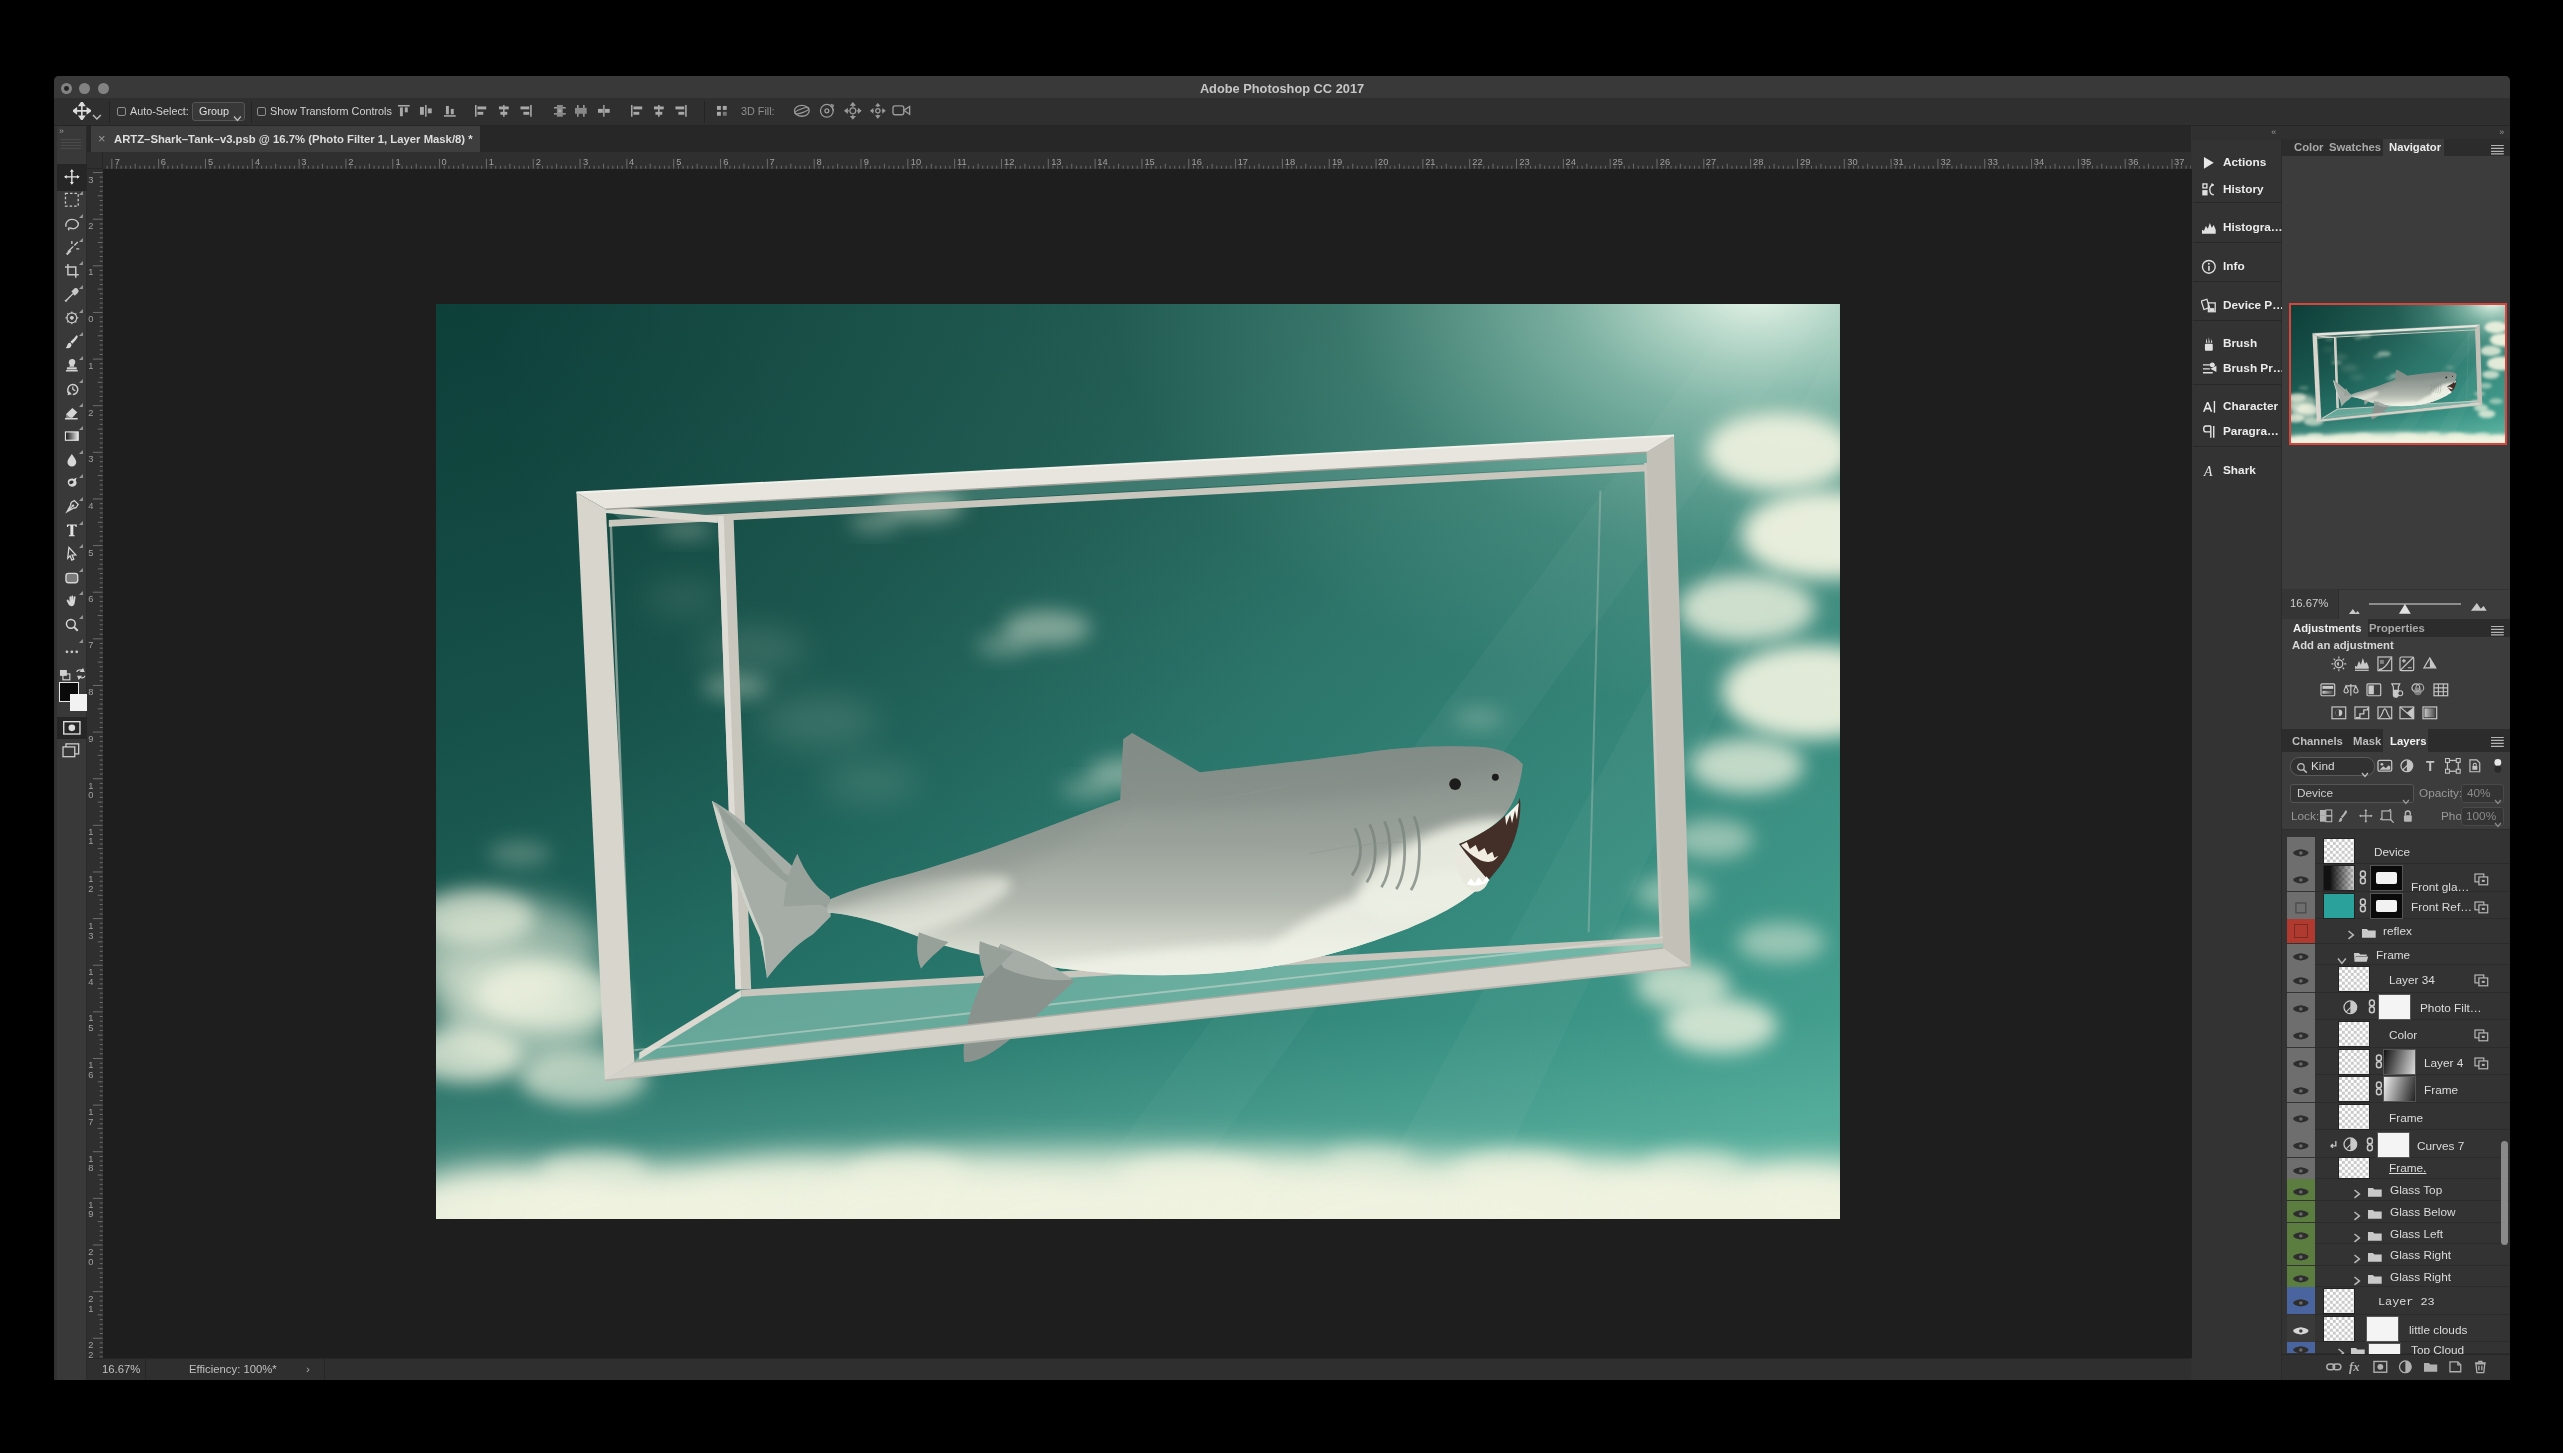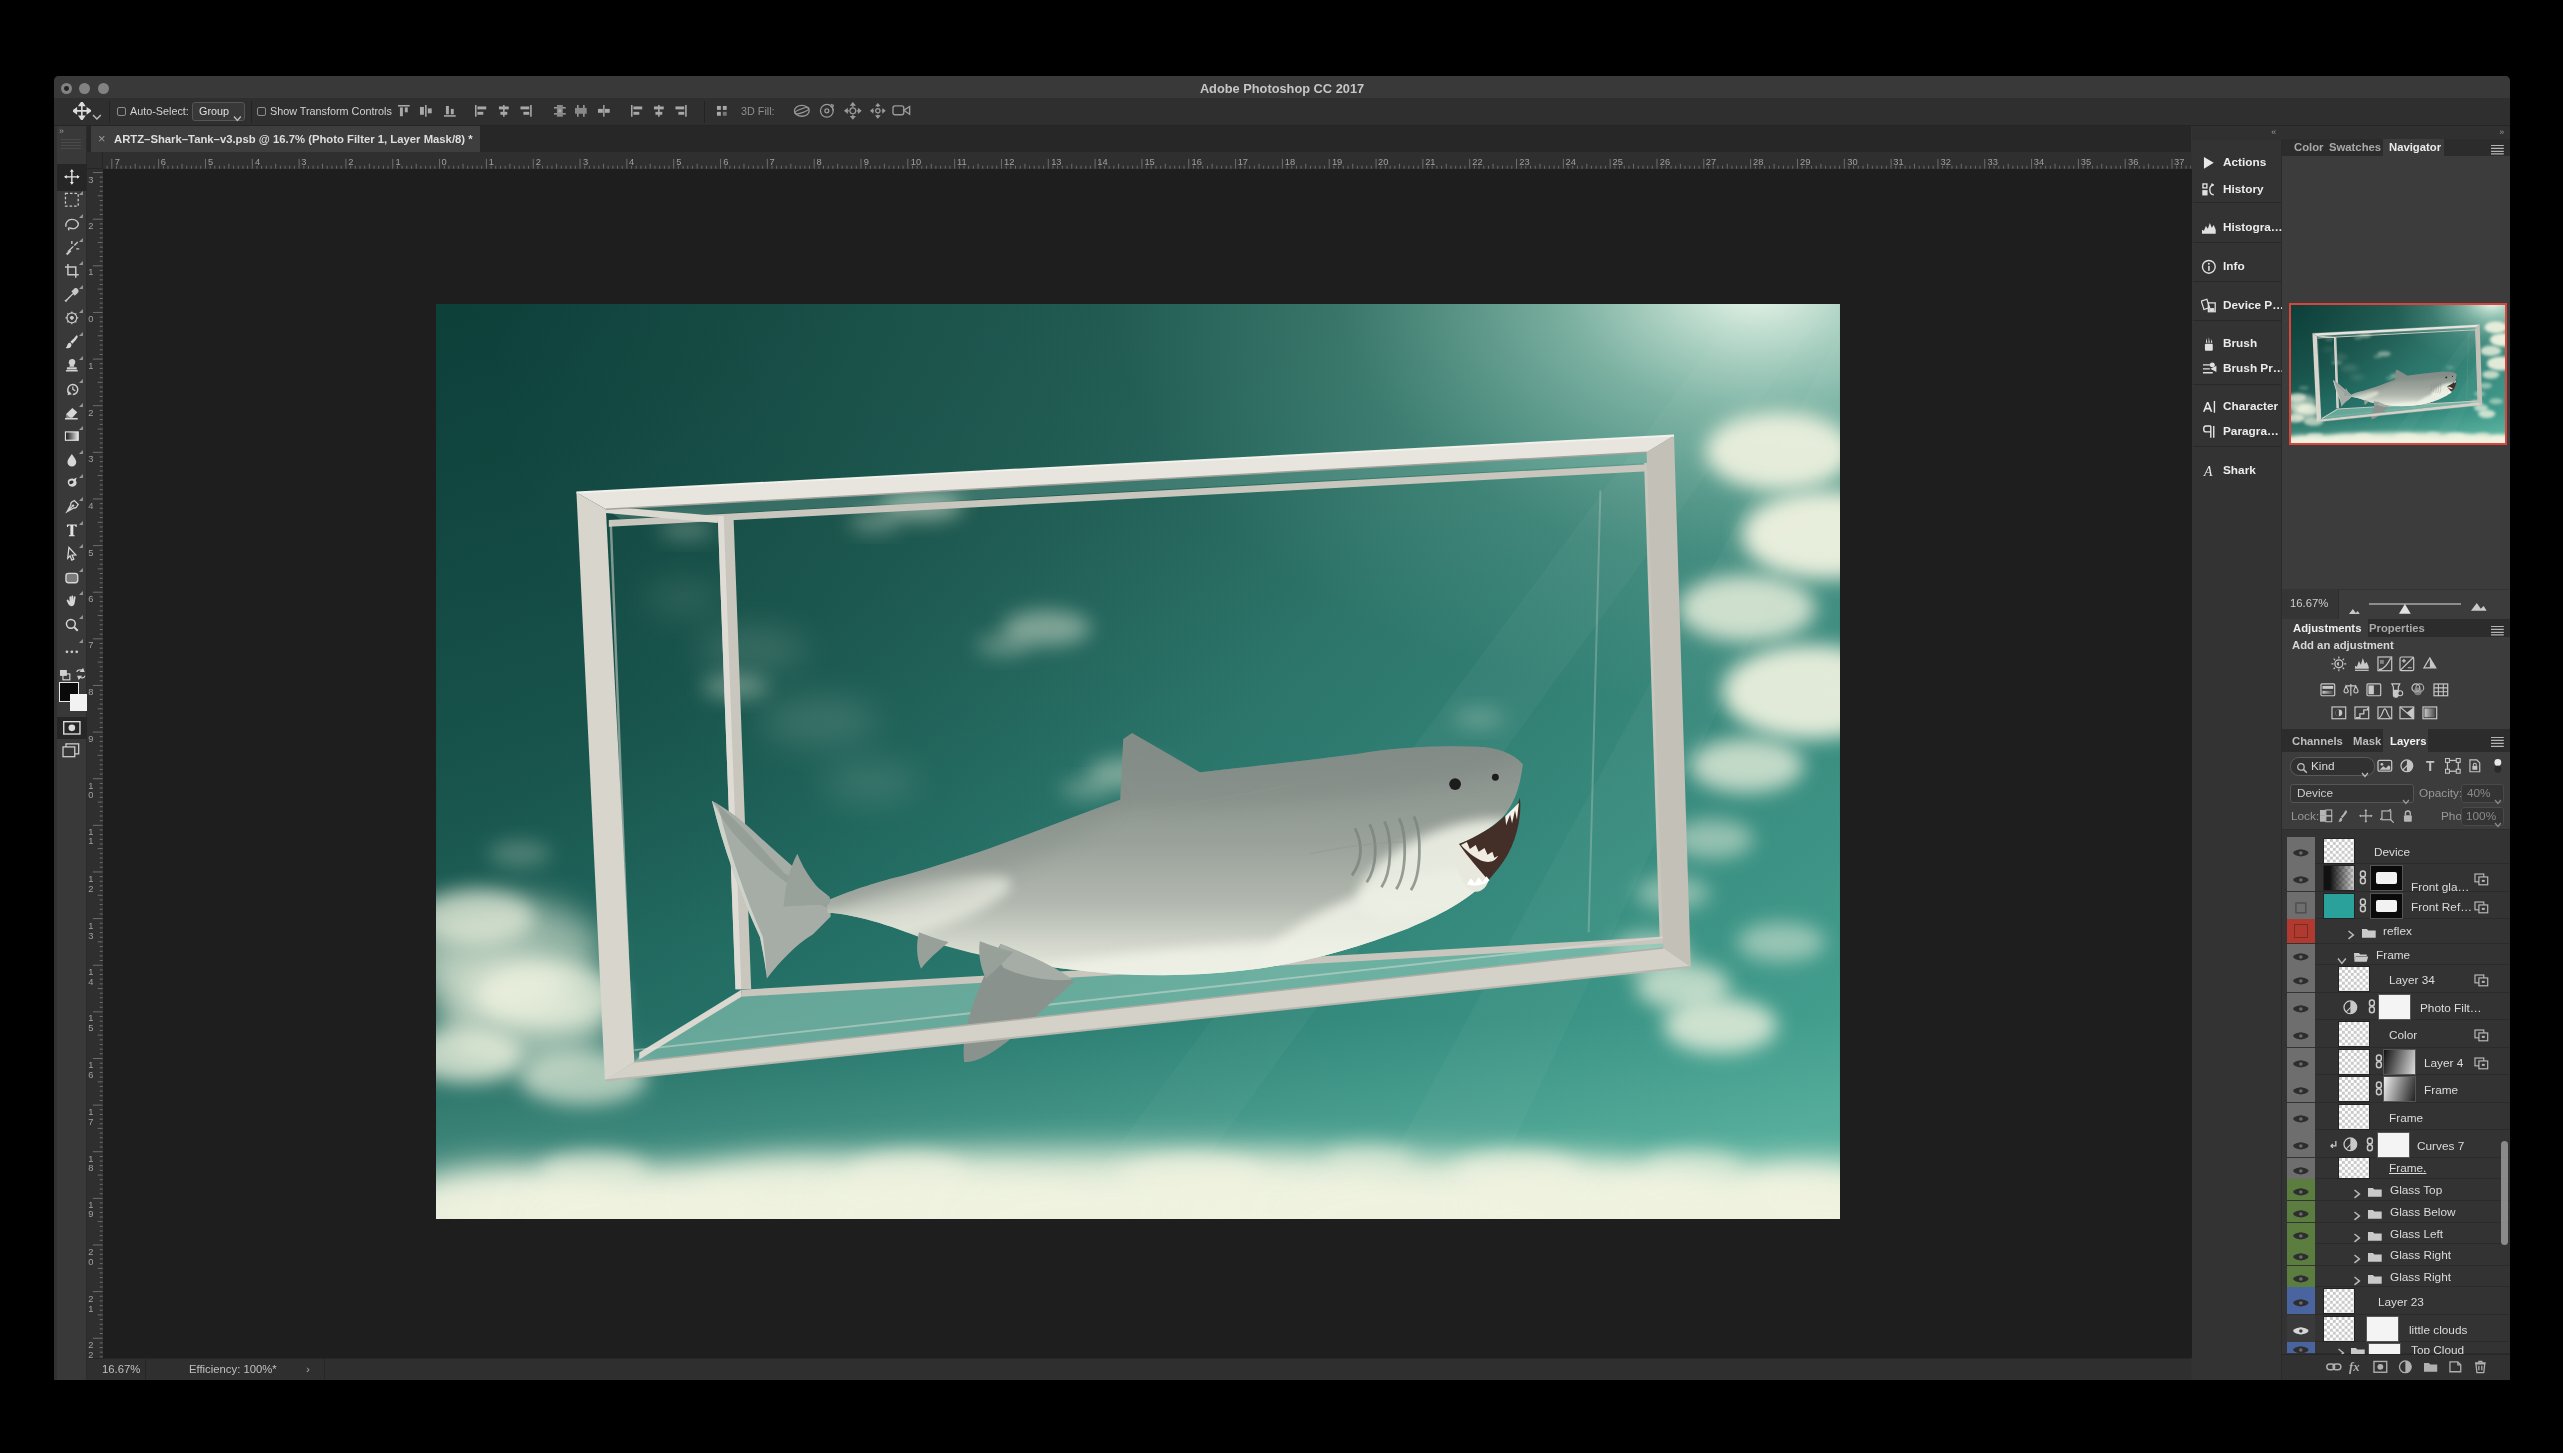--- a/index.html
+++ b/index.html
@@ -1128,21 +1128,21 @@
     </svg></div>
 <div class="abs" style="left:2390px;top:1249px;height:12.8px;color:#dcdcdc;font-size:11.8px;line-height:12.8px;">Glass Right</div>
 <div class="abs" style="left:2353px;top:1272px;width:7.9px;height:9.8px"><svg width="7.9" height="9.8" viewBox="0 0 8 10">
       <path d="M1.5 1 L6.5 5 L1.5 9" stroke="#b9b9b9" stroke-width="1.5" fill="none"></path>
     </svg></div>
 <div class="abs" style="left:2367px;top:1271px;width:15.7px;height:12.8px"><svg width="15.7" height="12.8" viewBox="0 0 16 13">
       <path d="M1 3 H6 L7.5 4.5 H15 V12 H1Z" fill="#c9c9c9"></path>
     </svg></div>
 <div class="abs" style="left:2390px;top:1271px;height:12.8px;color:#dcdcdc;font-size:11.8px;line-height:12.8px;">Glass Right</div>
 <div class="abs" style="left:2324px;top:1289px;width:30px;height:23.6px;background:conic-gradient(#fff 0 25%,#c9c9c9 0 50%,#fff 0 75%,#c9c9c9 0) 0 0/5.9px 5.9px;outline:1px solid #232323"></div>
-<div class="abs" style="left:2378px;top:1296px;height:12.8px;color:#dcdcdc;font-size:11.8px;line-height:12.8px;">Layer 23</div>
+<div class="abs" style="left:2378px;top:1296px;height:12.8px;color:#dcdcdc;font-size:11.8px;line-height:12.8px;font-family:Liberation Mono, monospace;">Layer 23</div>
 <div class="abs" style="left:2324px;top:1317px;width:30px;height:23.6px;background:conic-gradient(#fff 0 25%,#c9c9c9 0 50%,#fff 0 75%,#c9c9c9 0) 0 0/5.9px 5.9px;outline:1px solid #232323"></div>
 <div class="abs" style="left:2367px;top:1317px;width:31px;height:23.6px;background:#f4f4f4;outline:1px solid #555"></div>
 <div class="abs" style="left:2409px;top:1324px;height:12.8px;color:#dcdcdc;font-size:11.8px;line-height:12.8px;">little clouds</div>
 <div class="abs" style="left:2337px;top:1344px;width:7.9px;height:9.8px"><svg width="7.9" height="9.8" viewBox="0 0 8 10">
       <path d="M1.5 1 L6.5 5 L1.5 9" stroke="#b9b9b9" stroke-width="1.5" fill="none"></path>
     </svg></div>
 <div class="abs" style="left:2350px;top:1344px;width:15.7px;height:12.8px"><svg width="15.7" height="12.8" viewBox="0 0 16 13">
       <path d="M1 3 H6 L7.5 4.5 H15 V12 H1Z" fill="#c9c9c9"></path>
     </svg></div>
 <div class="abs" style="left:2369px;top:1344px;width:31px;height:9.8px;background:#f4f4f4;outline:1px solid #555"></div>

